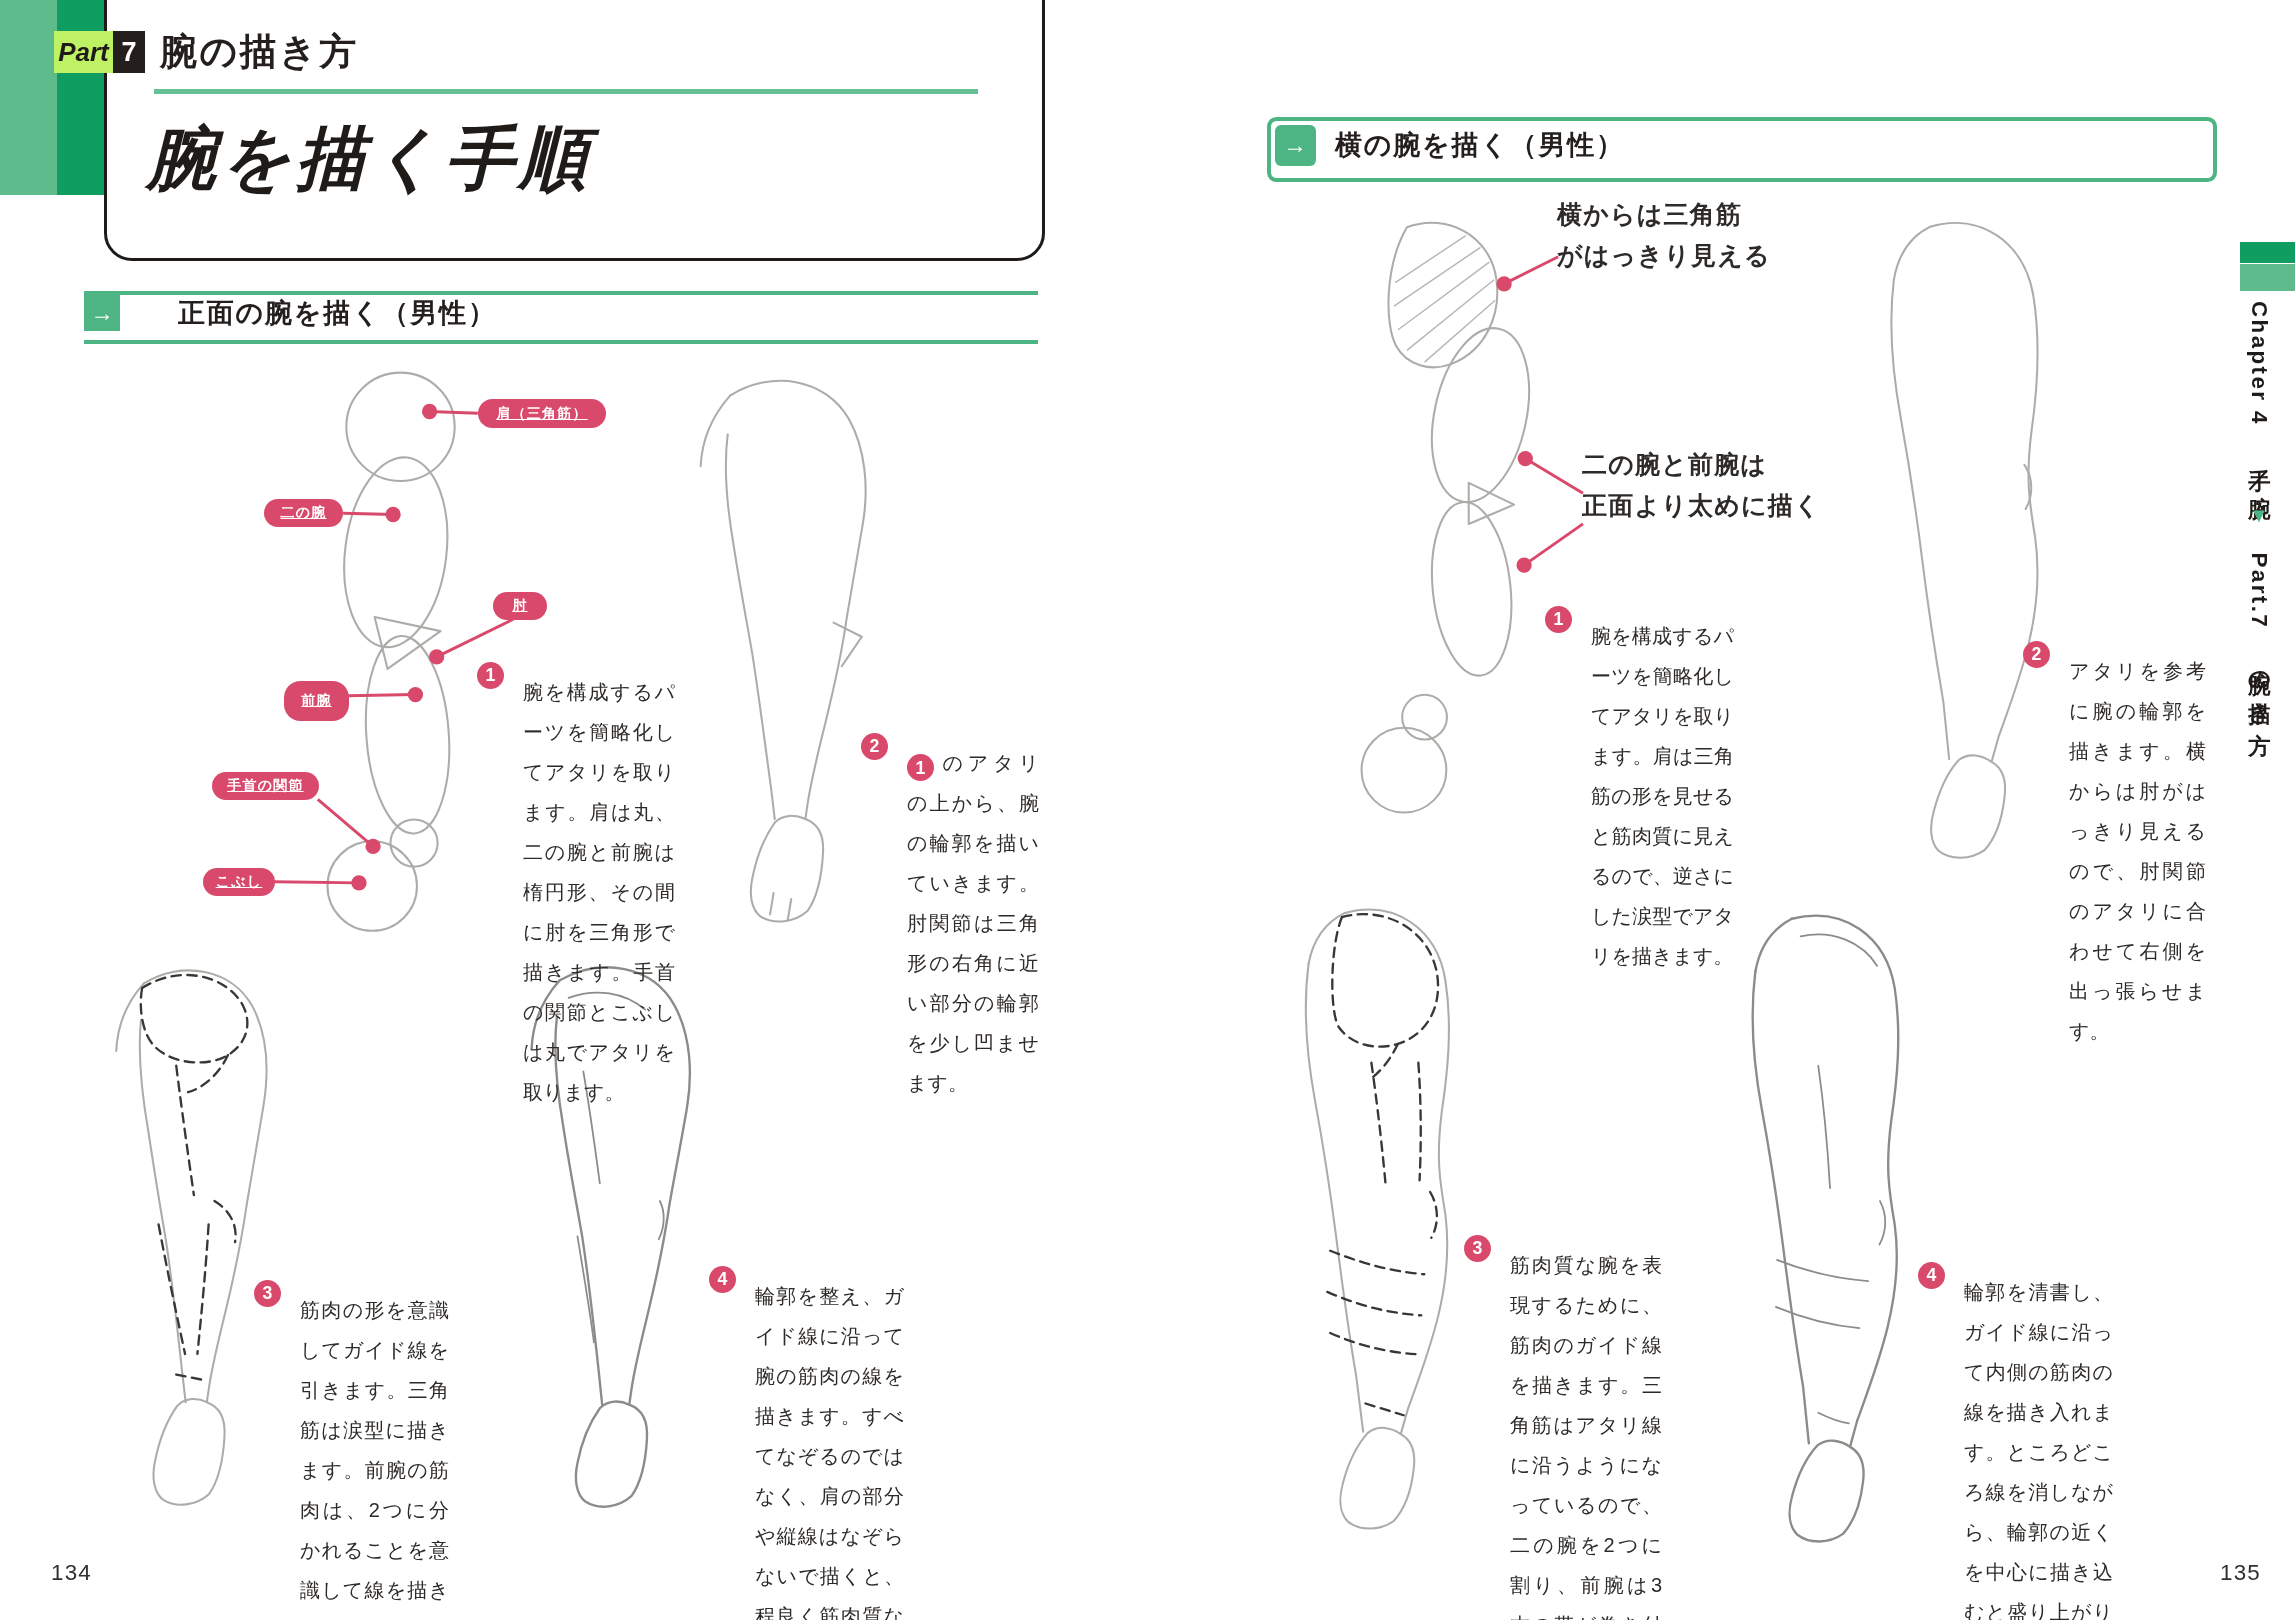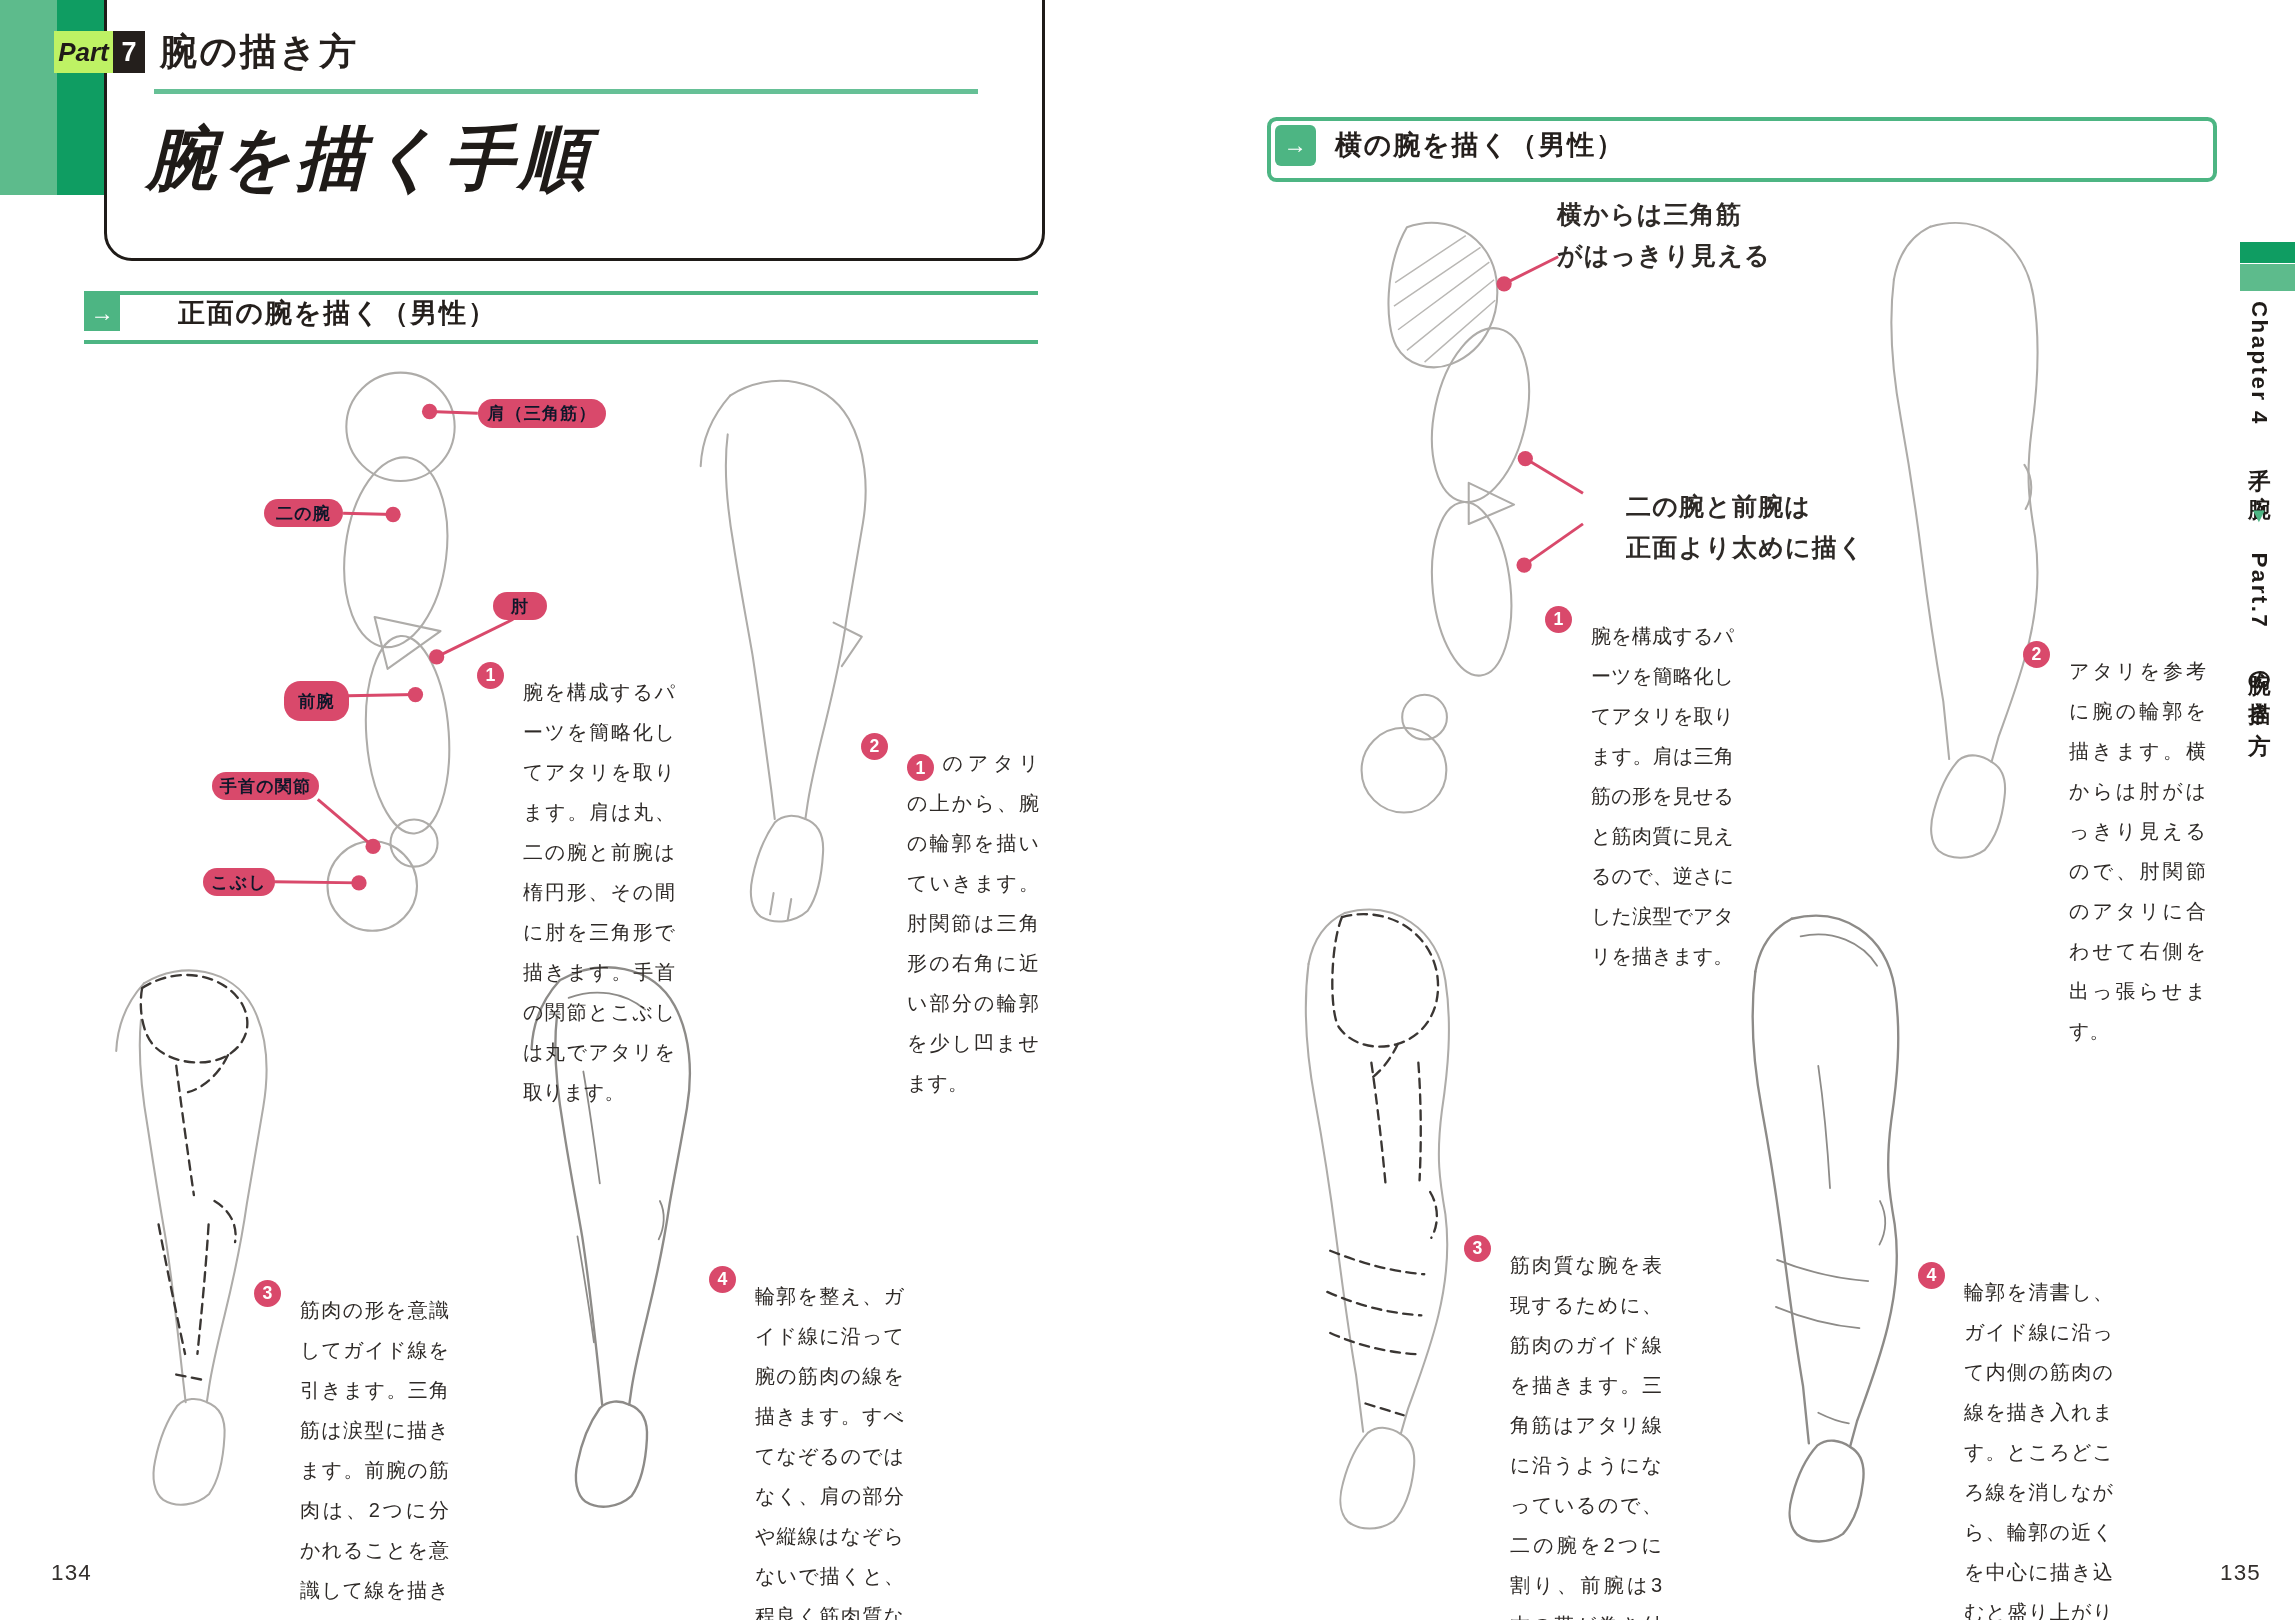--- a/index.html
+++ b/index.html
@@ -34,22 +34,22 @@
                    align-items:center;font-size:27px;font-weight:bold;letter-spacing:1.8px;}
   .sec-header-right{left:1267px;top:117px;width:942px;height:57px;background:#fff;
                     border:4.1px solid #4db583;border-radius:9.4px;}
   .sec-header-right .arrow-box{position:absolute;left:3.5px;top:3.5px;width:41px;height:41px;
                     background:#4db583;border-radius:5.9px;display:flex;align-items:center;
                     justify-content:center;color:#fff;font-size:23.5px;font-weight:bold;}
   .sec-header-right .sec-title{position:absolute;left:64px;top:0;height:48px;display:flex;
                     align-items:center;font-size:27px;font-weight:bold;letter-spacing:1.8px;}
 
   
-  .pill{background:#d9496b;color:#0f172a;border-radius:16.5px;display:flex;align-items:center;
-        justify-content:center;font-weight:bold;font-size:17px;letter-spacing:1.2px;}
+  .pill{background:#d9496b;color:#ffffff;border-radius:16.5px;display:flex;align-items:center;
+        justify-content:center;font-weight:bold;font-size:14px;letter-spacing:1.2px;text-decoration:underline;}
 
   
   .step{position:absolute;}
   .badge{width:27px;height:27px;border-radius:50%;background:#d9496b;color:#fff;
          display:flex;align-items:center;justify-content:center;
          font-size:17.7px;font-weight:bold;}
   .step > .badge{position:absolute;left:0;top:2.4px;}
   .badge.inline{display:inline-flex;vertical-align:-3.5px;margin-right:3.5px;}
   .step p{margin:12px;padding-left:34px;font-size:20px;line-height:40px;
           text-align:justify;text-justify:inter-character;word-break:break-all;color:#2e2a27;}
@@ -211,21 +211,21 @@
 <div class="abs pill" style="left:264px;top:499px;width:79px;height:28px;">二の腕</div>
 <div class="abs pill" style="left:493px;top:592px;width:54px;height:28px;">肘</div>
 <div class="abs pill" style="left:284px;top:681px;width:65px;height:40px;">前腕</div>
 <div class="abs pill" style="left:212px;top:772px;width:107px;height:28px;">手首の関節</div>
 <div class="abs pill" style="left:203px;top:868px;width:72px;height:28px;">こぶし</div>
 
 <div class="abs annot" style="left:1557px;top:194px;">
   <div>横からは三角筋</div>
   <div>がはっきり見える</div>
 </div>
-<div class="abs annot" style="left:1582px;top:486px;margin-left:44px;">
+<div class="abs annot" style="left:1582px;top:444px;">
   <div>二の腕と前腕は</div>
   <div>正面より太めに描く</div>
 </div>
 
 <div class="step" style="left:477px;top:660px;width:210px;">
   <span class="badge">1</span>
   <p>腕を構成するパーツを簡略化してアタリを取ります。肩は丸、二の腕と前腕は楕円形、その間に肘を三角形で描きます。手首の関節とこぶしは丸でアタリを取ります。</p>
 </div>
 <div class="step" style="left:861px;top:731px;width:190px;">
   <span class="badge">2</span>

